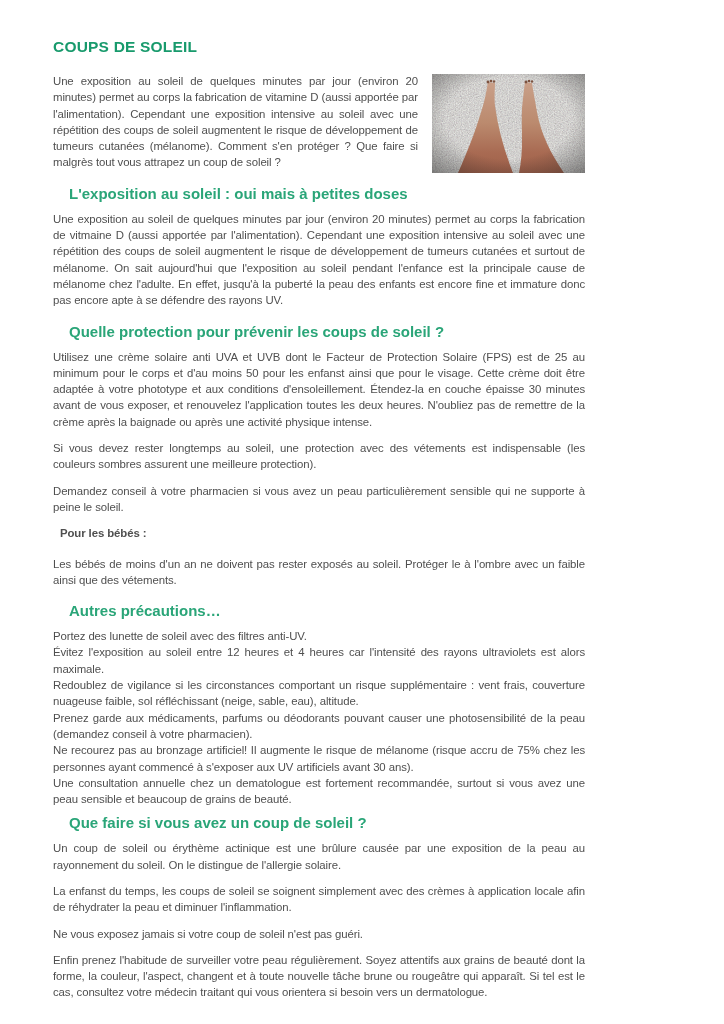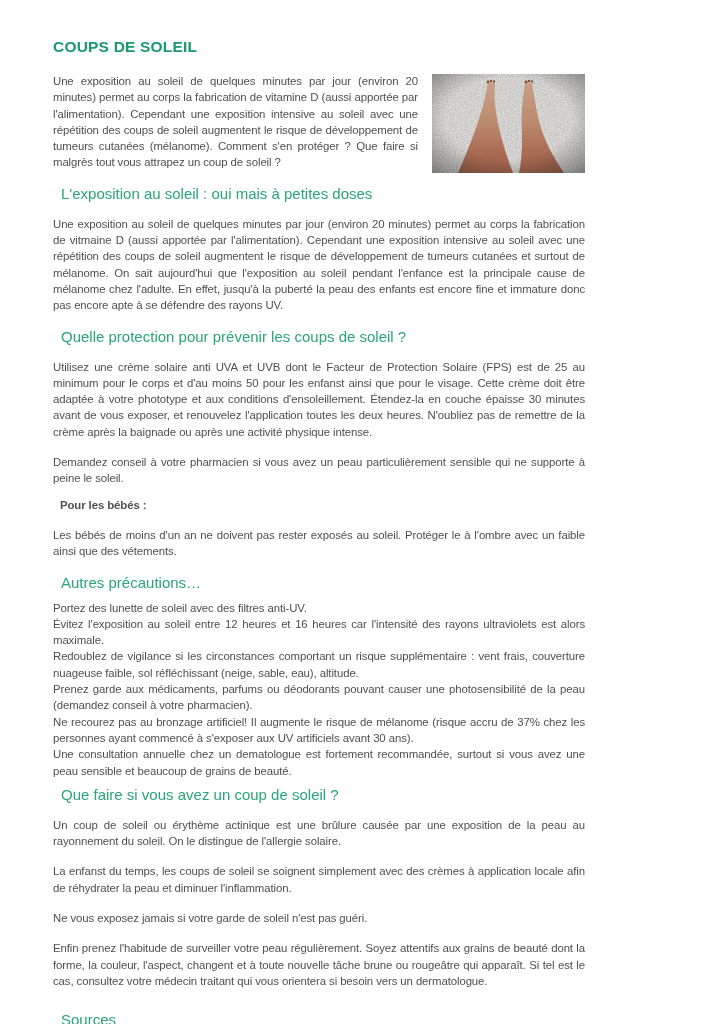--- a/index.html
+++ b/index.html
@@ -24,31 +24,31 @@
     padding: 38px 63px 0 53px;
   }
   .doc-title {
     margin: 0 0 17px 0;
     font-size: 15.5px;
     font-weight: 700;
     letter-spacing: 0.2px;
     color: var(--title-green);
   }
   p.body-text {
-    margin: 14px 0 10px 0;
+    margin: 0 0 10px 0;
     font-size: 11.4px;
     letter-spacing: -0.1px;
     line-height: 16.3px;
     text-align: justify;
   }
   p.tight { margin: 0; }
   .section-heading {
-    margin: 14px 0 9px 8px;
+    margin: 14px 0 9px 16px;
     font-size: 15px;
-    font-weight: 400;
+    font-weight: 700;
     color: var(--heading-green);
   }
   .section-heading.tight-top { margin-top: 7px; }
   .section-heading.sources-top { margin-top: 22px; }
   .bold-label {
     margin: 4px 0 14px 7px;
     font-size: 11.4px;
     letter-spacing: -0.1px;
     line-height: 16.3px;
     font-weight: 700;
@@ -119,38 +119,39 @@
       </svg>
     </div>
     <p class="body-text">Une exposition au soleil de quelques minutes par jour (environ 20 minutes) permet au corps la fabrication de vitamine D (aussi apportée par l'alimentation). Cependant une exposition intensive au soleil avec une répétition des coups de soleil augmentent le risque de développement de tumeurs cutanées (mélanome). Comment s'en protéger ? Que faire si malgrès tout vous attrapez un coup de soleil ?</p>
   </div>
 
   <h2 class="section-heading">L'exposition au soleil : oui mais à petites doses</h2>
   <p class="body-text">Une exposition au soleil de quelques minutes par jour (environ 20 minutes) permet au corps la fabrication de vitmaine D (aussi apportée par l'alimentation). Cependant une exposition intensive au soleil avec une répétition des coups de soleil augmentent le risque de développement de tumeurs cutanées et surtout de mélanome. On sait aujourd'hui que l'exposition au soleil pendant l'enfance est la principale cause de mélanome chez l'adulte. En effet, jusqu'à la puberté la peau des enfants est encore fine et immature donc pas encore apte à se défendre des rayons UV.</p>
 
   <h2 class="section-heading">Quelle protection pour prévenir les coups de soleil ?</h2>
   <p class="body-text">Utilisez une crème solaire anti UVA et UVB dont le Facteur de Protection Solaire (FPS) est de 25 au minimum pour le corps et d'au moins 50 pour les enfanst ainsi que pour le visage. Cette crème doit être adaptée à votre phototype et aux conditions d'ensoleillement. Étendez-la en couche épaisse 30 minutes avant de vous exposer, et renouvelez l'application toutes les deux heures. N'oubliez pas de remettre de la crème après la baignade ou après une activité physique intense.</p>
+  <p class="body-text">Si vous devez rester longtemps au soleil, une protection avec des vétements est indispensable (les couleurs sombres assurent une meilleure protection).</p>
   <p class="body-text">Demandez conseil à votre pharmacien si vous avez un peau particulièrement sensible qui ne supporte à peine le soleil.</p>
   <p class="bold-label">Pour les bébés :</p>
   <p class="body-text">Les bébés de moins d'un an ne doivent pas rester exposés au soleil. Protéger le à l'ombre avec un faible ainsi que des vétements.</p>
 
   <h2 class="section-heading">Autres précautions…</h2>
   <div>
     <p class="body-text tight">Portez des lunette de soleil avec des filtres anti-UV.</p>
-    <p class="body-text tight">Évitez l'exposition au soleil entre 12 heures et 16 heures car l'intensité des rayons ultraviolets est alors maximale.</p>
+    <p class="body-text tight">Évitez l'exposition au soleil entre 12 heures et 4 heures car l'intensité des rayons ultraviolets est alors maximale.</p>
     <p class="body-text tight">Redoublez de vigilance si les circonstances comportant un risque supplémentaire : vent frais, couverture nuageuse faible, sol réfléchissant (neige, sable, eau), altitude.</p>
     <p class="body-text tight">Prenez garde aux médicaments, parfums ou déodorants pouvant causer une photosensibilité de la peau (demandez conseil à votre pharmacien).</p>
-    <p class="body-text tight">Ne recourez pas au bronzage artificiel! Il augmente le risque de mélanome (risque accru de 37% chez les personnes ayant commencé à s'exposer aux UV artificiels avant 30 ans).</p>
+    <p class="body-text tight">Ne recourez pas au bronzage artificiel! Il augmente le risque de mélanome (risque accru de 75% chez les personnes ayant commencé à s'exposer aux UV artificiels avant 30 ans).</p>
     <p class="body-text tight">Une consultation annuelle chez un dematologue est fortement recommandée, surtout si vous avez une peau sensible et beaucoup de grains de beauté.</p>
   </div>
 
   <h2 class="section-heading tight-top">Que faire si vous avez un coup de soleil ?</h2>
   <p class="body-text">Un coup de soleil ou érythème actinique est une brûlure causée par une exposition de la peau au rayonnement du soleil. On le distingue de l'allergie solaire.</p>
   <p class="body-text">La enfanst du temps, les coups de soleil se soignent simplement avec des crèmes à application locale afin de réhydrater la peau et diminuer l'inflammation.</p>
-  <p class="body-text">Ne vous exposez jamais si votre garde de soleil n'est pas guéri.</p>
+  <p class="body-text">Ne vous exposez jamais si votre coup de soleil n'est pas guéri.</p>
   <p class="body-text">Enfin prenez l'habitude de surveiller votre peau régulièrement. Soyez attentifs aux grains de beauté dont la forme, la couleur, l'aspect, changent et à toute nouvelle tâche brune ou rougeâtre qui apparaît. Si tel est le cas, consultez votre médecin traitant qui vous orientera si besoin vers un dermatologue.</p>
 
   <h2 class="section-heading sources-top">Sources</h2>
   <div class="sources-links">
     <a href="#">http://www.prevention-sante.com</a>
     <a href="#">http://www.ameli-sante.fr</a>
   </div>
 
 </div>
 

